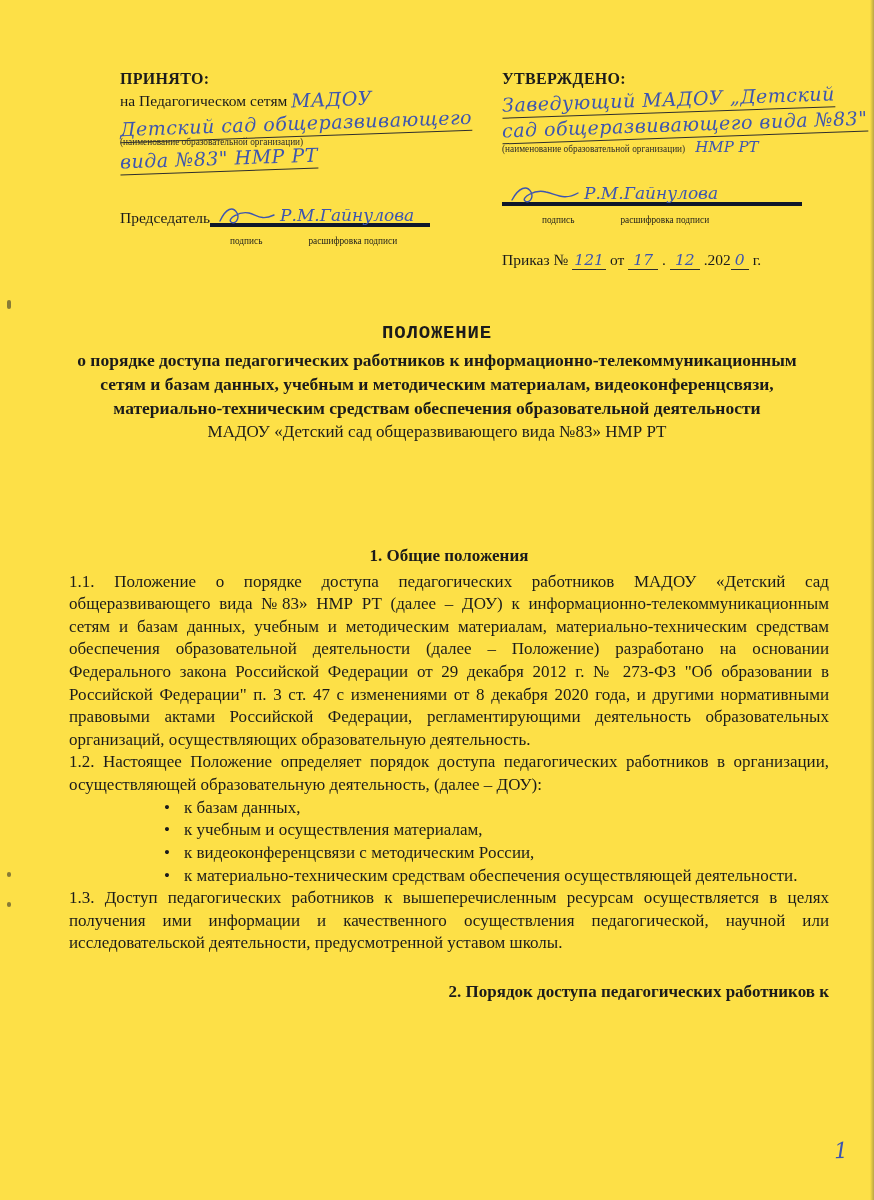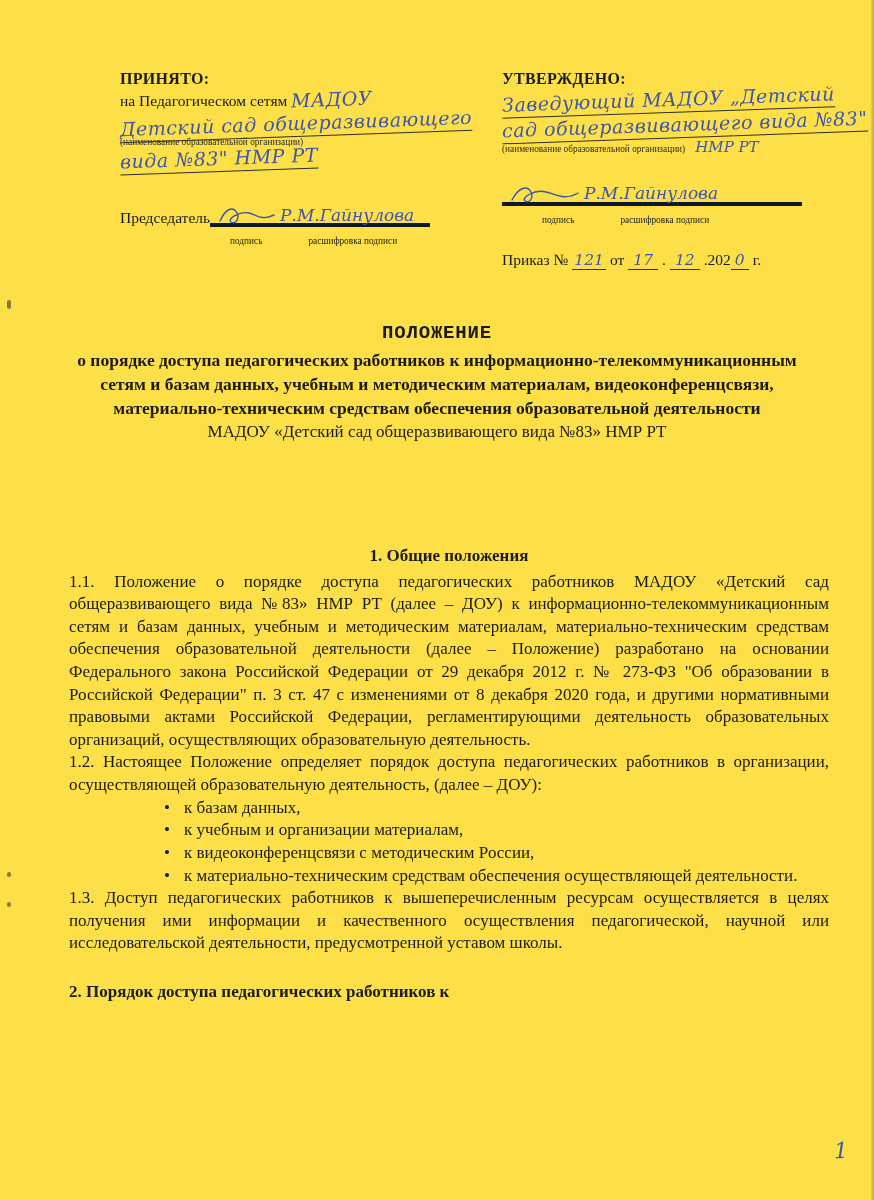--- a/index.html
+++ b/index.html
@@ -45,21 +45,21 @@
   .doc-title{font-size:19px;font-weight:bold;letter-spacing:.8px;margin:0 0 4px 0;font-family:Liberation Mono, monospace;}
   .doc-subtitle{font-size:17.5px;font-weight:bold;line-height:1.38;margin:0;}
   .doc-org{font-size:17px;margin:2px 0 0 0;}
   
   .body-text{position:absolute;top:538px;left:69px;width:760px;font-size:17px;line-height:1.33;margin-top:7px;}
   .sec-heading{text-align:center;font-weight:bold;font-size:17px;margin:0 0 3px 0;}
   .para{margin:0;text-align:justify;}
   ul.dash{list-style:none;margin:0;padding:0;}
   ul.dash li{position:relative;padding-left:115px;text-align:justify;}
   ul.dash li::before{content:"\2022";position:absolute;left:95px;top:0;}
-  .sec2-heading{text-align:left;font-weight:bold;font-size:17px;margin:26px 0 0 0;}
+  .sec2-heading{text-align:right;font-weight:bold;font-size:17px;margin:26px 0 0 0;}
   
   .page-num{position:absolute;right:26px;top:1138px;font-size:22px;}
   .artifact{position:absolute;width:4px;height:9px;background:rgba(40,40,40,.55);border-radius:2px;}
   .a1{left:7px;top:300px;}
   .a2{left:7px;top:872px;height:5px;}
   .a3{left:7px;top:902px;height:5px;}
 </style>
 </head>
 <body>
 
@@ -135,21 +135,21 @@
     <p class="doc-subtitle">о порядке доступа педагогических работников к информационно-телекоммуникационным сетям и базам данных, учебным и методическим материалам, видеоконференцсвязи, материально-техническим средствам обеспечения образовательной деятельности</p>
     <p class="doc-org">МАДОУ «Детский сад общеразвивающего вида №83» НМР РТ</p>
   </div>
 
   <div class="body-text">
     <p class="sec-heading">1. Общие положения</p>
     <p class="para">1.1. Положение о порядке доступа педагогических работников МАДОУ «Детский сад общеразвивающего вида №83» НМР РТ (далее – ДОУ) к информационно-телекоммуникационным сетям и базам данных, учебным и методическим материалам, материально-техническим средствам обеспечения образовательной деятельности (далее – Положение) разработано на основании Федерального закона Российской Федерации от 29 декабря 2012 г. № 273-ФЗ "Об образовании в Российской Федерации" п. 3 ст. 47 с изменениями от 8 декабря 2020 года, и другими нормативными правовыми актами Российской Федерации, регламентирующими деятельность образовательных организаций, осуществляющих образовательную деятельность.</p>
     <p class="para">1.2. Настоящее Положение определяет порядок доступа педагогических работников в организации, осуществляющей образовательную деятельность, (далее – ДОУ):</p>
     <ul class="dash">
       <li>к базам данных,</li>
-      <li>к учебным и организации материалам,</li>
+      <li>к учебным и осуществления материалам,</li>
       <li>к видеоконференцсвязи с методическим России,</li>
       <li>к материально-техническим средствам обеспечения осуществляющей деятельности.</li>
     </ul>
     <p class="para">1.3. Доступ педагогических работников к вышеперечисленным ресурсам осуществляется в целях получения ими информации и качественного осуществления педагогической, научной или исследовательской деятельности, предусмотренной уставом школы.</p>
     <p class="sec2-heading">2. Порядок доступа педагогических работников к</p>
   </div>
 
   <div class="page-num hw hw-rot">1</div>
 
 </div>

